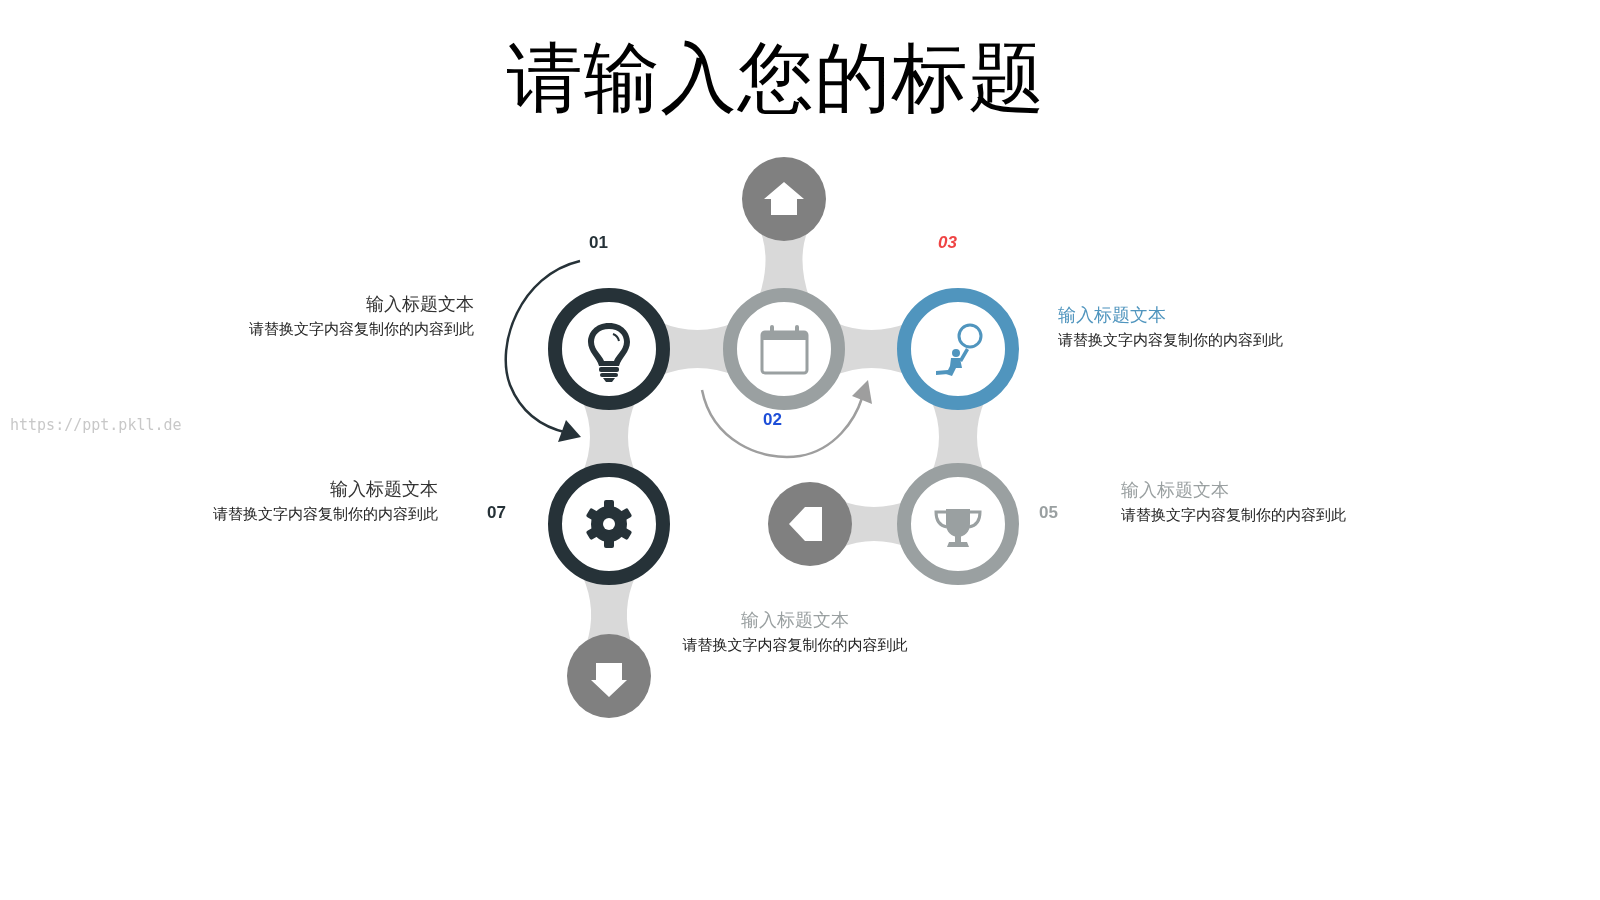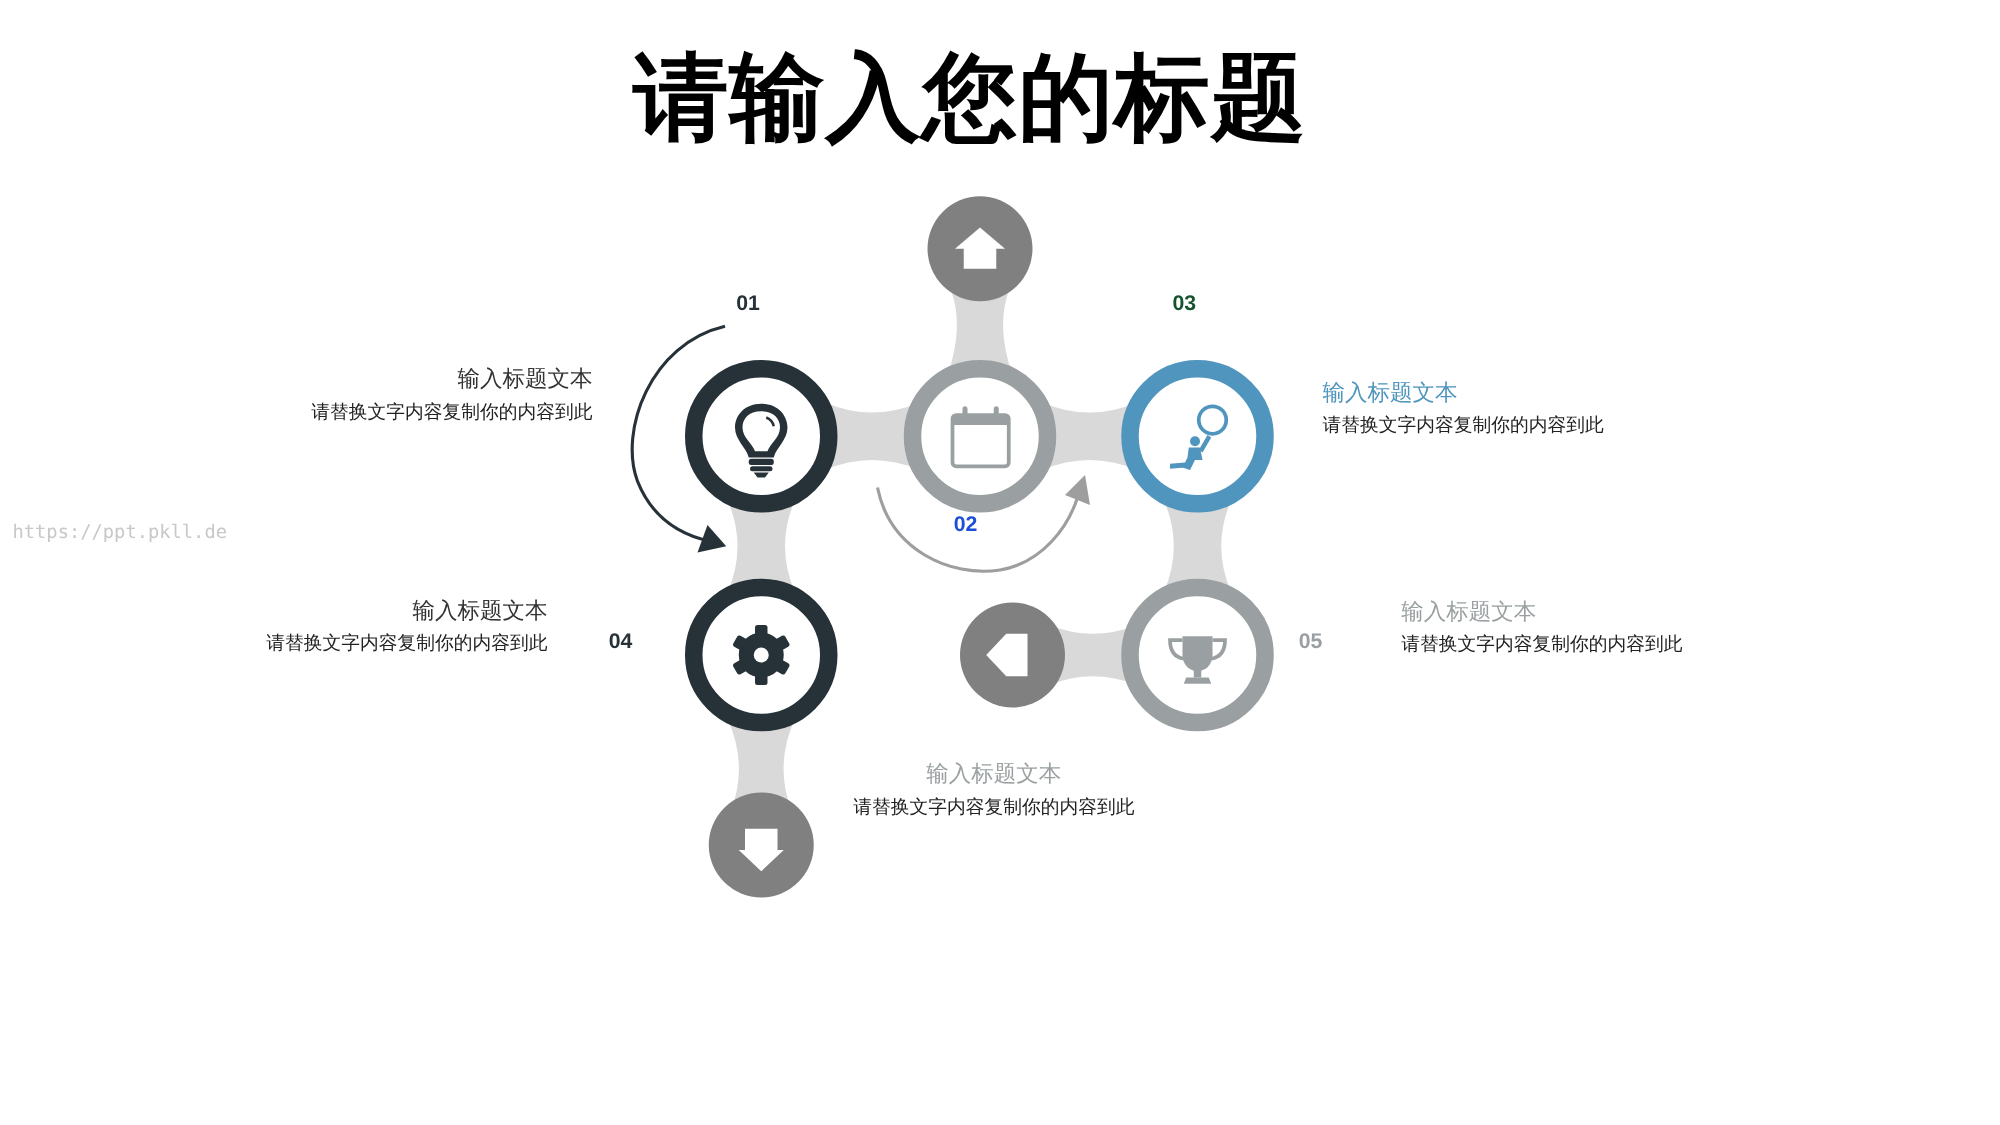--- a/index.html
+++ b/index.html
@@ -1,19 +1,19 @@
 <!DOCTYPE html>
 <html><head>
 <meta charset="utf-8">
 <style>
   html,body{margin:0;padding:0;}
   body{width:1600px;height:900px;background:#ffffff;position:relative;overflow:hidden;
        font-family:"DejaVu Sans","Liberation Sans",sans-serif;}
   .title{position:absolute;left:0;top:28px;width:1552px;text-align:center;
-         font-size:76px;font-weight:bold;color:#000;letter-spacing:1px;
+         font-size:76px;font-weight:normal;color:#000;letter-spacing:1px;
          font-family:"DejaVu Sans",sans-serif;}
   .watermark{position:absolute;left:10px;top:416px;font-size:15px;color:#c8c8c8;
              font-family:"DejaVu Sans Mono",monospace;letter-spacing:0px;}
   svg.diagram{position:absolute;left:0;top:0;}
   .num{position:absolute;font-size:17px;font-weight:bold;font-family:"Liberation Sans",sans-serif;}
   .tblock{position:absolute;}
   .tblock .h{font-size:18px;line-height:28px;}
   .tblock .d{font-size:15px;line-height:22px;color:#222;}
   .right{text-align:right;}
   .left{text-align:left;}
@@ -117,22 +117,22 @@
     <polygon points="581,437 558,442 566,420" fill="#263238"></polygon>
   </g>
   <g>
     <path d="M702,390 C712,440 760,462 800,456 C835,450 855,420 862,398" fill="none" stroke="#9E9E9E" stroke-width="2.5"></path>
     <polygon points="868,380 872,404 852,396" fill="#9E9E9E"></polygon>
   </g>
 </svg>
 
 <div class="num" style="left:589px;top:233px;color:#263238;">01</div>
 <div class="num" style="left:763px;top:410px;color:#1d4ed8;">02</div>
-<div class="num" style="left:938px;top:233px;color:#14532d;">03</div>
-<div class="num" style="left:487px;top:503px;color:#263238;">04</div>
+<div class="num" style="left:938px;top:233px;color:#ef4444;font-style:italic;">03</div>
+<div class="num" style="left:487px;top:503px;color:#263238;">07</div>
 <div class="num" style="left:1039px;top:503px;color:#9AA0A1;text-align:right;">05</div>
 
 <div class="tblock right" style="left:180px;top:290px;width:294px;">
   <div class="h" style="color:#333;">输入标题文本</div>
   <div class="d">请替换文字内容复制你的内容到此</div>
 </div>
 
 <div class="tblock left" style="left:1058px;top:301px;width:300px;">
   <div class="h" style="color:#5095BE;">输入标题文本</div>
   <div class="d">请替换文字内容复制你的内容到此</div>

